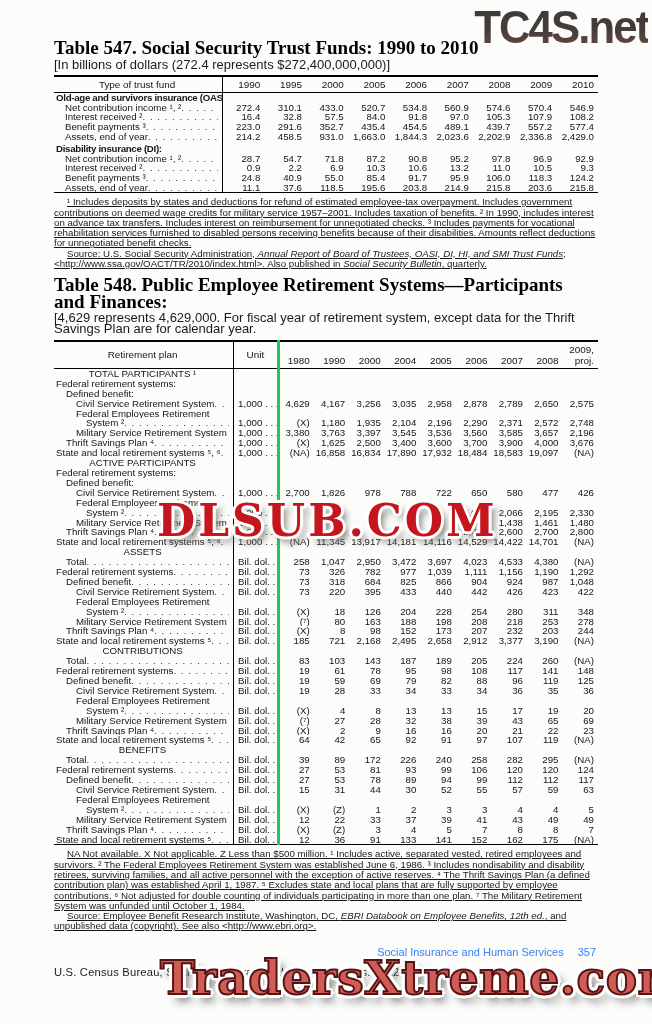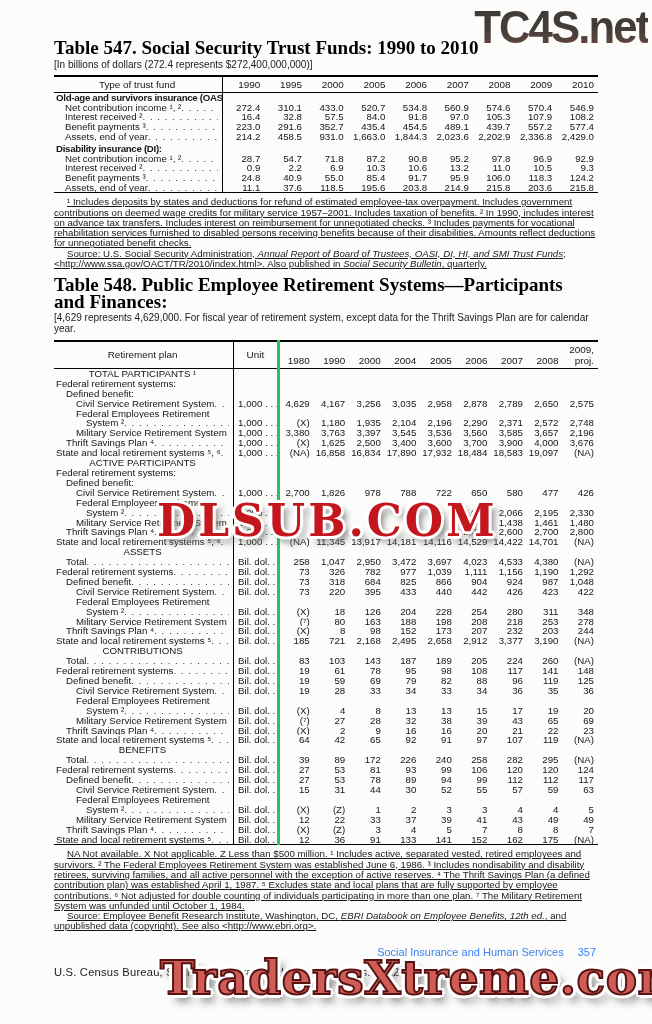--- a/index.html
+++ b/index.html
@@ -1,21 +1,21 @@
 <!DOCTYPE html>
 <html><head>
 <meta charset="utf-8">
 <style>
   html,body{margin:0;padding:0;}
   .page{position:relative;width:652px;height:1024px;background:#fcfcfa;overflow:hidden;
         font-family:"Liberation Sans","DejaVu Sans",sans-serif;color:#151515;}
   .content{padding:40px 54px 0 54px;}
   .tbl-title{font-family:"Liberation Serif","DejaVu Serif",serif;font-weight:bold;
              font-size:19px;line-height:16.5px;color:#000;}
-  .headnote{font-size:10px;line-height:10.8px;margin-top:3px;color:#1a1a1a;}
+  .headnote{font-size:13px;line-height:10.8px;margin-top:3px;color:#1a1a1a;}
   table{border-collapse:collapse;width:100%;table-layout:fixed;}
   .dtable{margin-top:5px;border-top:2px solid #000;border-bottom:1.5px solid #000;}
   .dtable th{font-weight:normal;font-size:9.9px;border-bottom:1px solid #000;padding:2px 4px 2px 0;}
   .dtable td{font-size:9.7px;line-height:9.9px;padding:0 4px 0 0;white-space:nowrap;overflow:hidden;}
   #t547 td{line-height:9.6px;}
   th.lblh{text-align:center;}
   .dtable th.yh{text-align:right;vertical-align:bottom;}
   td.lbl,th.lblh{border-right:1px solid #000;padding-left:2px;overflow:hidden;}
   td.unit,th.unith{border-right:3px solid #22c55e;text-align:left;padding-left:4px;}
   td.v{text-align:right;}

